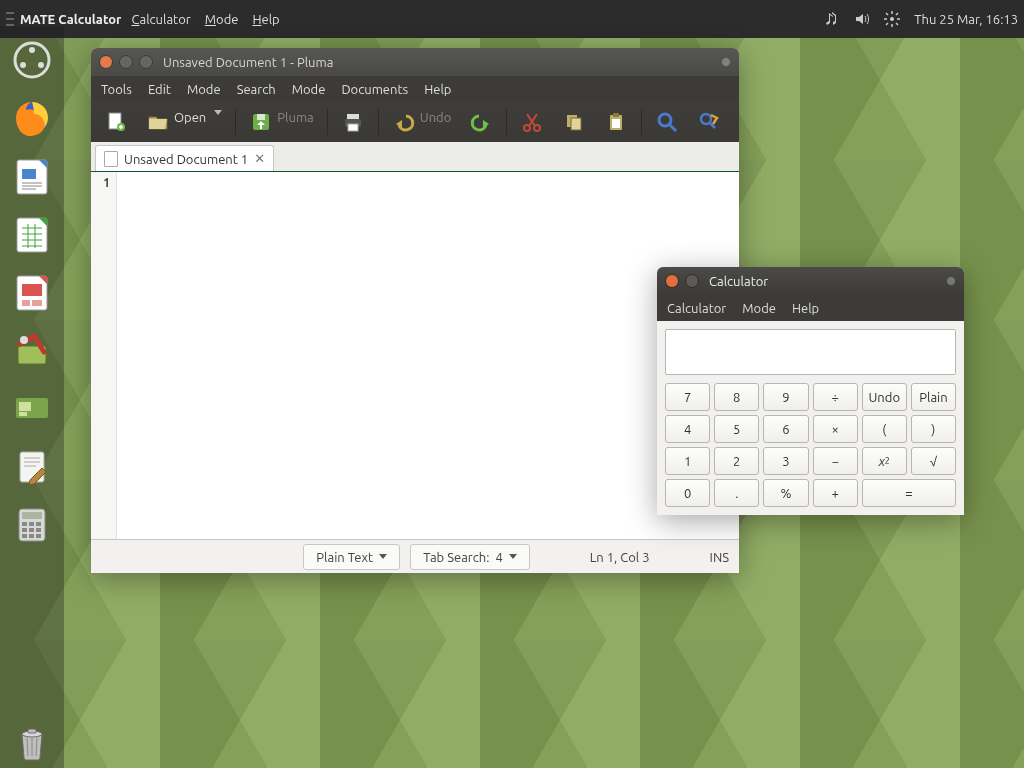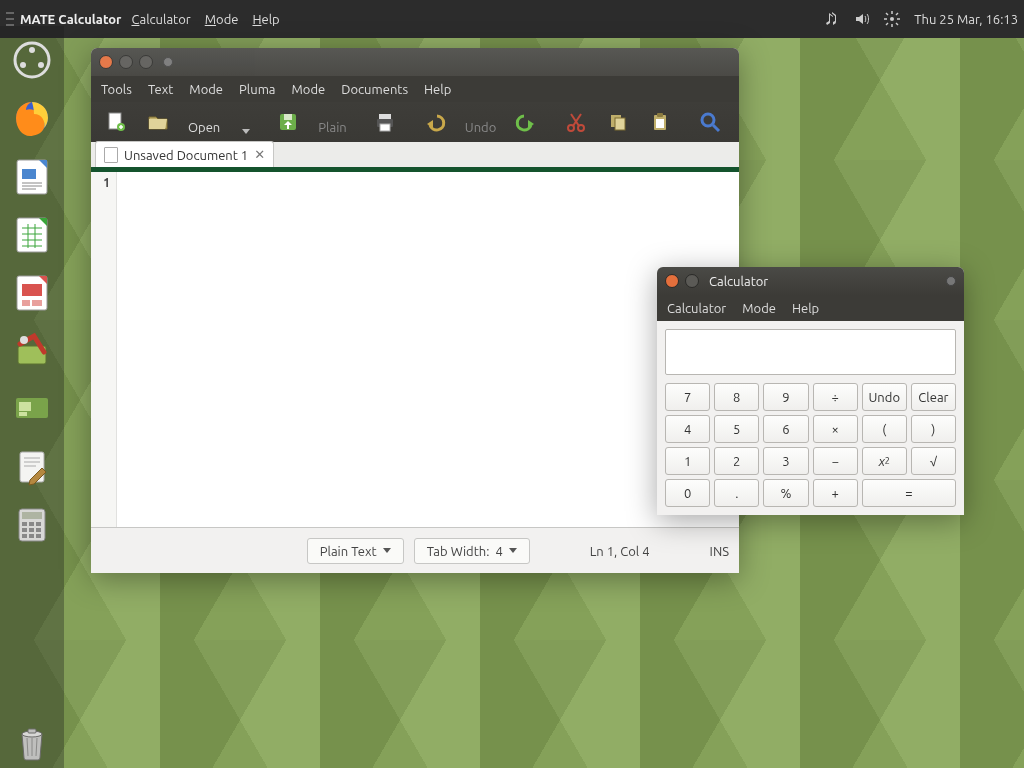--- a/index.html
+++ b/index.html
@@ -48,40 +48,40 @@
 .tb-close { background:#e46f3c; }
 .tb-title { flex:1; color:#d6d3cf; }
 .tb-dot { width:10px; height:10px; border-radius:50%; background:#777; border:1px solid #444; }
 
 .menubar { height:26px; background:#3c3b37; color:#ddd; display:flex;
   align-items:center; padding:0 10px; gap:16px; font-size:13px; }
 .menubar .mi { cursor:pointer; }
 
 .toolbar { height:40px; background: linear-gradient(#3e3d39,#3a3935); display:flex;
   align-items:center; padding:0 8px; gap:8px; }
-.tbtn { display:flex; align-items:flex-end; gap:18px; padding:3px 5px; border-radius:3px; cursor:pointer; }
+.tbtn { display:flex; align-items:flex-start; gap:4px; padding:3px 5px; border-radius:3px; cursor:pointer; }
 .tbtn .ticon { width:24px; height:24px; }
 .tbtn .tlabel { color:#ddd; font-size:13px; }
 .tbtn.dim .tlabel { color:#888; }
 .tsep { width:1px; height:26px; background:#2a2a28; }
 .tarrow { width:0;height:0;border-left:4px solid transparent;border-right:4px solid transparent;border-top:5px solid #bbb; margin-left:4px; }
 
-.tabstrip { height:30px; background:#ececea; border-bottom:5px solid #14532d; display:flex; align-items:flex-end; padding:0 4px;}
+.tabstrip { height:30px; background:#ececea; border-bottom:1px solid #14532d; display:flex; align-items:flex-end; padding:0 4px;}
 .tab { height:26px; background:#fff; border:1px solid #c7c7c5; border-bottom:none; border-radius:3px 3px 0 0;
   display:flex; align-items:center; padding:0 8px; gap:6px; font-size:13px; color:#333; }
 .tab .doc-ico { width:14px; height:16px; background:#fff; border:1px solid #aaa; border-radius:1px; }
 .tab .x { color:#777; font-weight:700; cursor:pointer; }
 
 .editor { flex:1; display:flex; background:#fff; }
 .gutter { width:26px; background:#f6f6f4; border-right:1px solid #e1e1df; text-align:right;
   color:#666; font-size:12px; padding:4px 6px 0 0; font-family: monospace; }
 .gutter .ln { font-weight:700; color:#444; }
 .textarea { flex:1; }
 
-.statusbar { height:46px; background:#f2f1f0; border-top:1px solid #c7c7c5; display:flex;
+.statusbar { height:34px; background:#f2f1f0; border-top:1px solid #c7c7c5; display:flex;
   align-items:center; padding:4px 10px; gap:10px; font-size:13px; color:#444; }
 .statusbar .spacer { flex:1; }
 .stat-btn { border:1px solid #c7c7c5; border-radius:3px; padding:5px 12px; display:flex; align-items:center; gap:6px; background:#fafaf8; }
 .stat-btn .caret { width:0;height:0;border-left:4px solid transparent;border-right:4px solid transparent;border-top:5px solid #555; }
 
 
 .calc-body { background:#f2f1f0; padding:8px; display:flex; flex-direction:column; gap:8px; }
 .calc-display { height:46px; background:#fff; border:1px solid #b8b6b2; border-radius:2px; }
 .calc-grid { display:grid; grid-template-columns: repeat(6,1fr); gap:4px; }
 .cbtn { height:28px; border:1px solid #b8b6b2; border-radius:3px;
@@ -243,27 +243,28 @@
     </div>
 </div>
 
 <div class="win win-inactive" style="left:91px; top:48px; width:648px; height:525px;">
   <div class="titlebar">
     <div class="tb-btns">
       <div class="tb-btn tb-close"></div>
       <div class="tb-btn"></div>
       <div class="tb-btn"></div>
     </div>
+    <div class="tb-title">Unsaved Document 1 - Pluma</div>
     <div class="tb-dot"></div>
   </div>
   <div class="menubar">
     <span class="mi">Tools</span>
-    <span class="mi">Text</span>
+    <span class="mi">Edit</span>
     <span class="mi">Mode</span>
-    <span class="mi">Pluma</span>
+    <span class="mi">Search</span>
     <span class="mi">Mode</span>
     <span class="mi">Documents</span>
     <span class="mi">Help</span>
   </div>
   <div class="toolbar">
     <div class="tbtn">
         <span class="ticon"><svg viewBox="0 0 24 24">
             <rect x="5" y="3" width="12" height="16" fill="#fff" stroke="#888"></rect>
             <circle cx="17" cy="17" r="4" fill="#6fbf4a"></circle>
             <line x1="17" y1="15" x2="17" y2="19" stroke="#fff" stroke-width="1.5"></line>
@@ -278,21 +279,21 @@
       <span class="tlabel">Open</span>
       <span class="tarrow"></span>
     </div>
     <div class="tsep"></div>
     <div class="tbtn dim">
       <span class="ticon"><svg viewBox="0 0 24 24">
             <rect x="4" y="4" width="16" height="16" rx="2" fill="#6cae4a"></rect>
             <rect x="8" y="4" width="8" height="6" fill="#d8e8c8"></rect>
             <polygon points="12,11 16,15 13,15 13,19 11,19 11,15 8,15" fill="#fff"></polygon>
           </svg></span>
-      <span class="tlabel">Plain</span>
+      <span class="tlabel">Pluma</span>
     </div>
     <div class="tsep"></div>
     <div class="tbtn">
         <span class="ticon"><svg viewBox="0 0 24 24">
             <rect x="6" y="4" width="12" height="5" fill="#ddd"></rect>
             <rect x="4" y="9" width="16" height="8" rx="1" fill="#555"></rect>
             <rect x="7" y="14" width="10" height="7" fill="#fff" stroke="#aaa"></rect>
           </svg></span>
       </div>
     <div class="tsep"></div>
@@ -359,26 +360,26 @@
     </div>
     <div class="textarea"></div>
   </div>
   <div class="statusbar">
     <span class="spacer"></span>
     <div class="stat-btn">
       <span>Plain Text</span>
       <span class="caret"></span>
     </div>
     <div class="stat-btn">
-      <span>Tab Width:</span>
+      <span>Tab Search:</span>
       <span>4</span>
       <span class="caret"></span>
     </div>
     <span style="width:40px"></span>
-    <span>Ln 1, Col 4</span>
+    <span>Ln 1, Col 3</span>
     <span style="width:40px"></span>
     <span>INS</span>
   </div>
 </div>
 
 <div class="win" style="left:657px; top:267px; width:307px;">
   <div class="titlebar">
     <div class="tb-btns">
       <div class="tb-btn tb-close"></div>
       <div class="tb-btn"></div>
@@ -392,21 +393,21 @@
     <span class="mi">Help</span>
   </div>
   <div class="calc-body">
     <div class="calc-display"></div>
     <div class="calc-grid">
       <div class="cbtn">7</div>
       <div class="cbtn">8</div>
       <div class="cbtn">9</div>
       <div class="cbtn">÷</div>
       <div class="cbtn">Undo</div>
-      <div class="cbtn">Clear</div>
+      <div class="cbtn">Plain</div>
 
       <div class="cbtn">4</div>
       <div class="cbtn">5</div>
       <div class="cbtn">6</div>
       <div class="cbtn">×</div>
       <div class="cbtn">(</div>
       <div class="cbtn">)</div>
 
       <div class="cbtn">1</div>
       <div class="cbtn">2</div>

